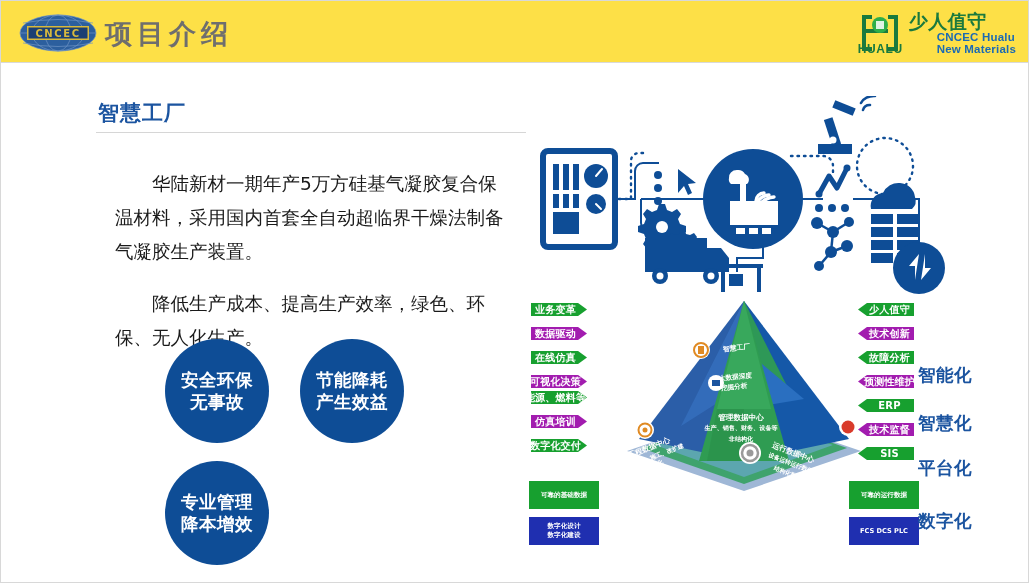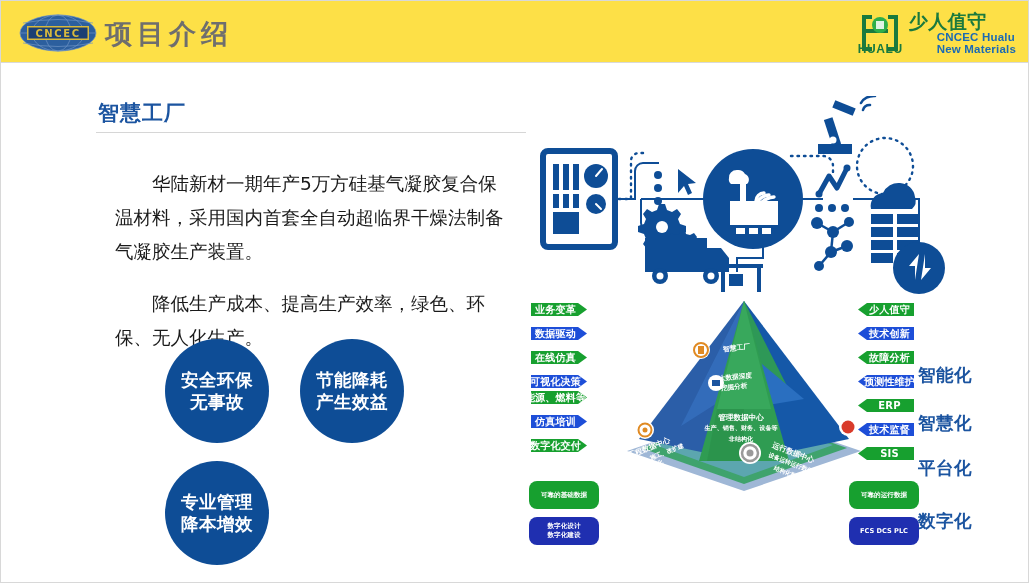--- a/index.html
+++ b/index.html
@@ -121,32 +121,31 @@
     left: 8px; width: 56px;
     clip-path: polygon(0 0, 84% 0, 100% 50%, 84% 100%, 0 100%);
     padding-right: 7px;
   }
   .tag-right {
     left: 335px; width: 56px;
     clip-path: polygon(16% 0, 100% 0, 100% 100%, 16% 100%, 0 50%);
     padding-left: 7px;
   }
   .tag-green { background: #17a02f; }
-  .tag-blue  { background: #1d4ed8; }
+  .tag-blue  { background: #a21caf; }
 
   .box {
     position: absolute;
     width: 70px; height: 28px;
     font-size: 6.6px; font-weight: bold; color: #ffffff;
     display: flex; flex-direction: column;
     align-items: center; justify-content: center;
     line-height: 9px; text-align: center;
     font-family: "DejaVu Sans", "Liberation Sans", sans-serif;
     white-space: nowrap;
-    border-radius: 8px;
   }
   .box-green { background: #17a02f; }
   .box-blue  { background: #1f2fb0; }
 
   .level-label {
     position: absolute; left: 395px;
     font-size: 17.5px; font-weight: bold; color: #1b54a0;
     letter-spacing: 0.5px;
     font-family: "DejaVu Sans", "Liberation Sans", sans-serif;
     white-space: nowrap;

